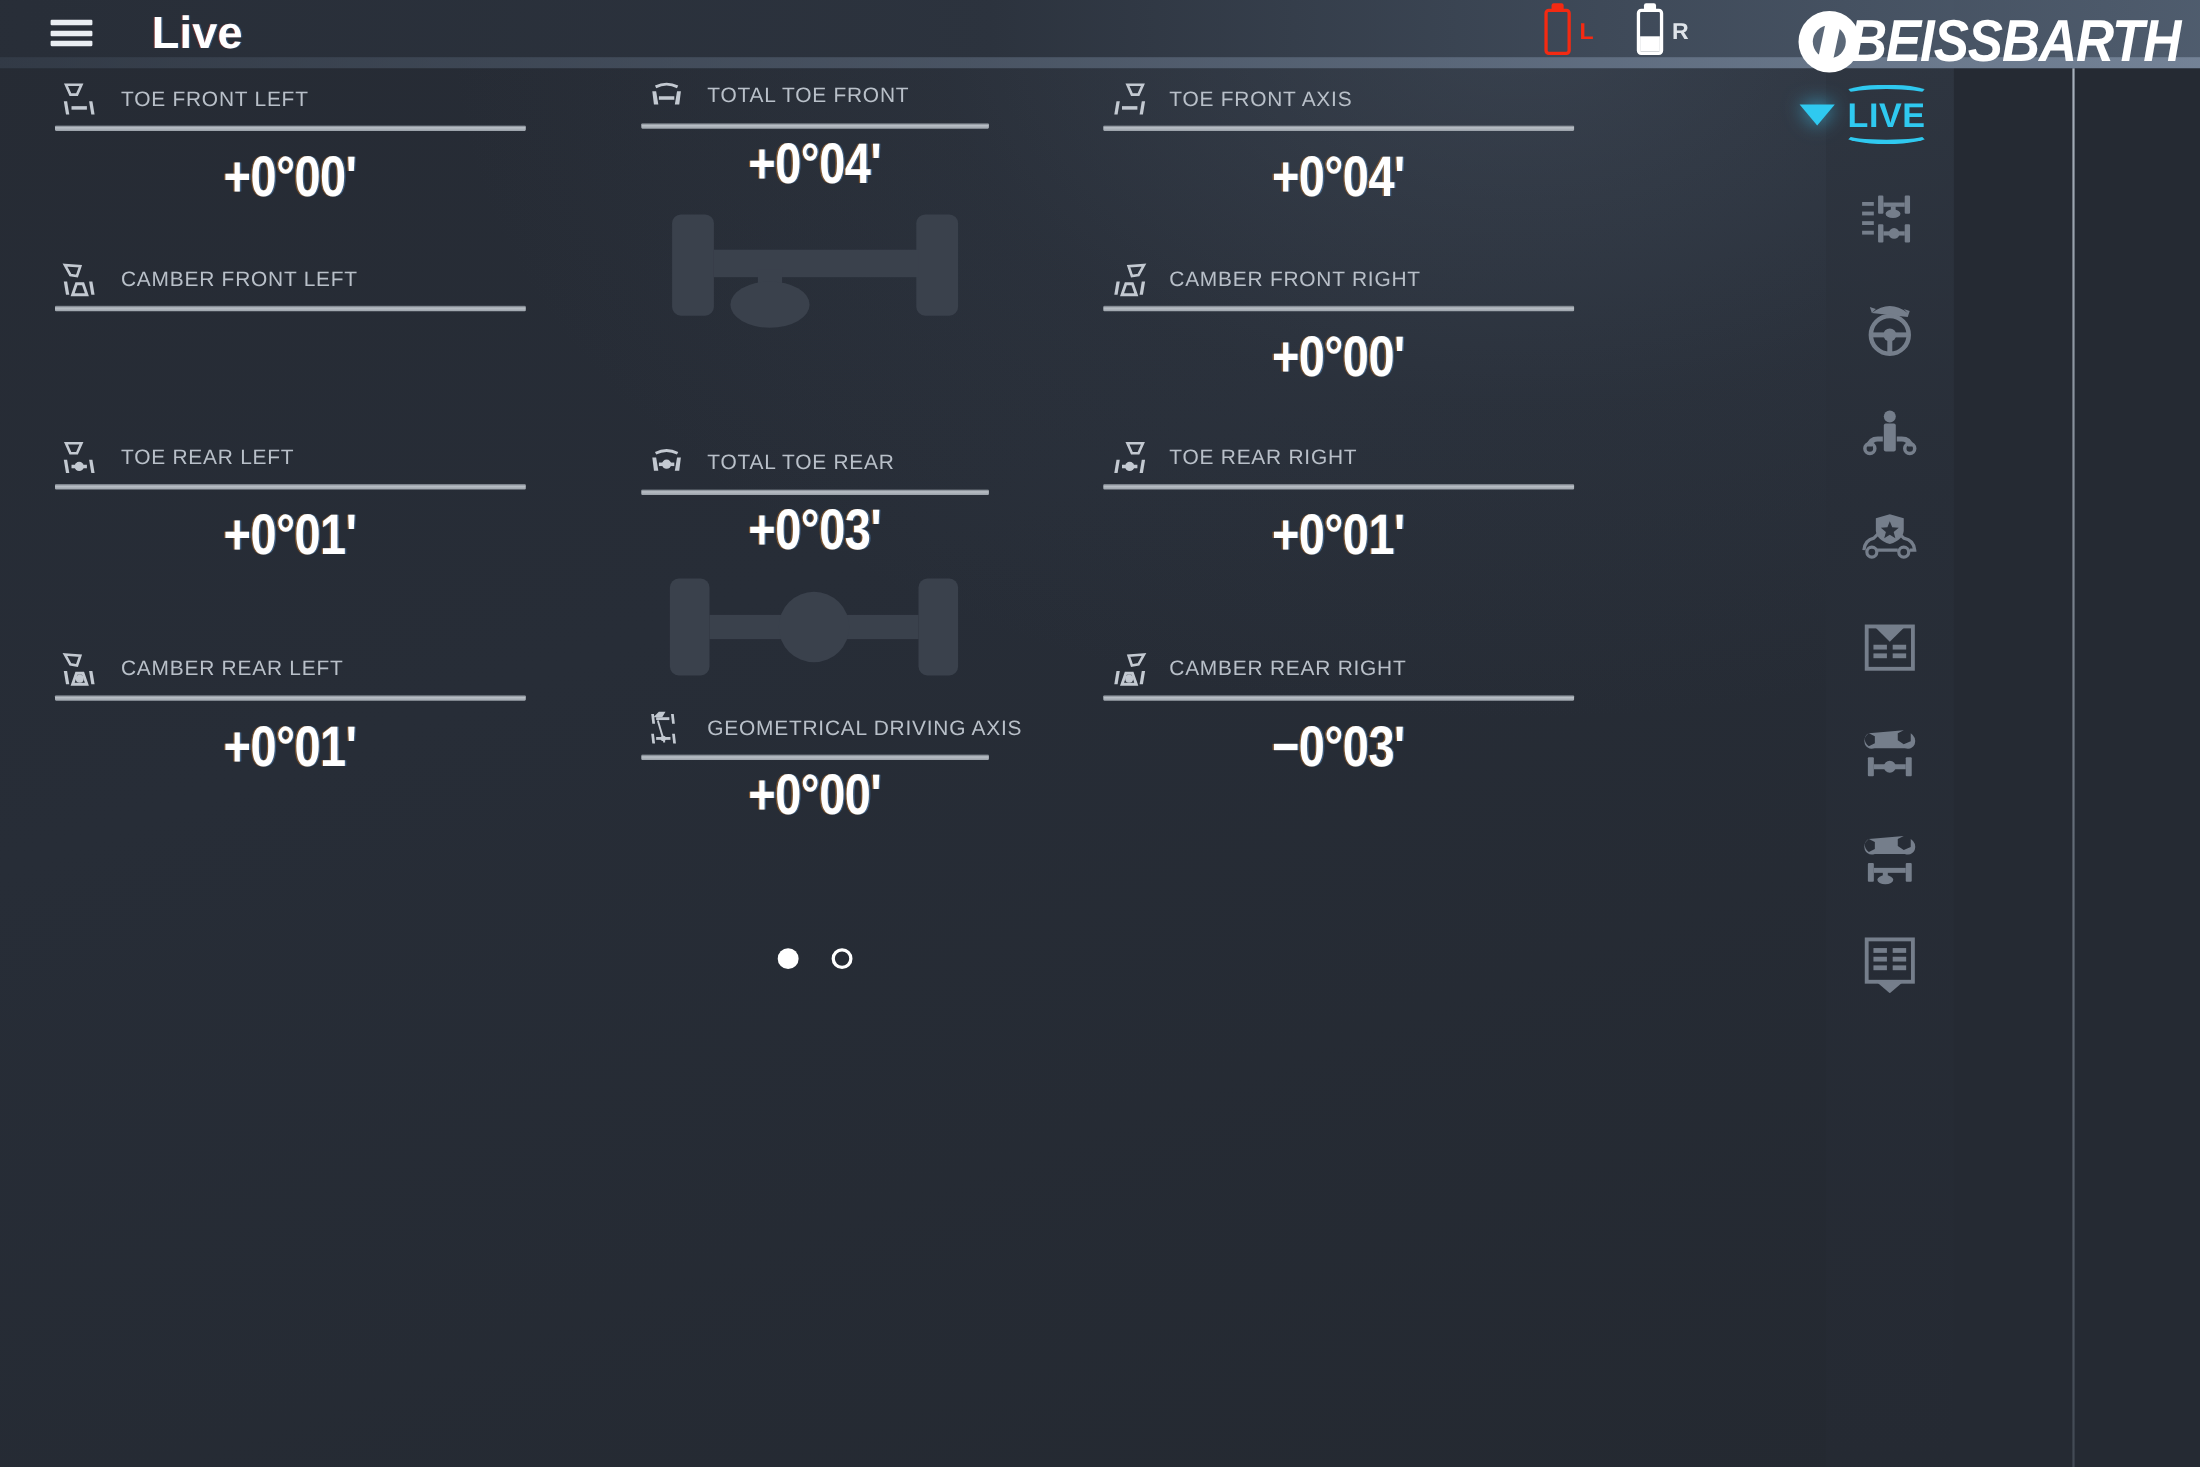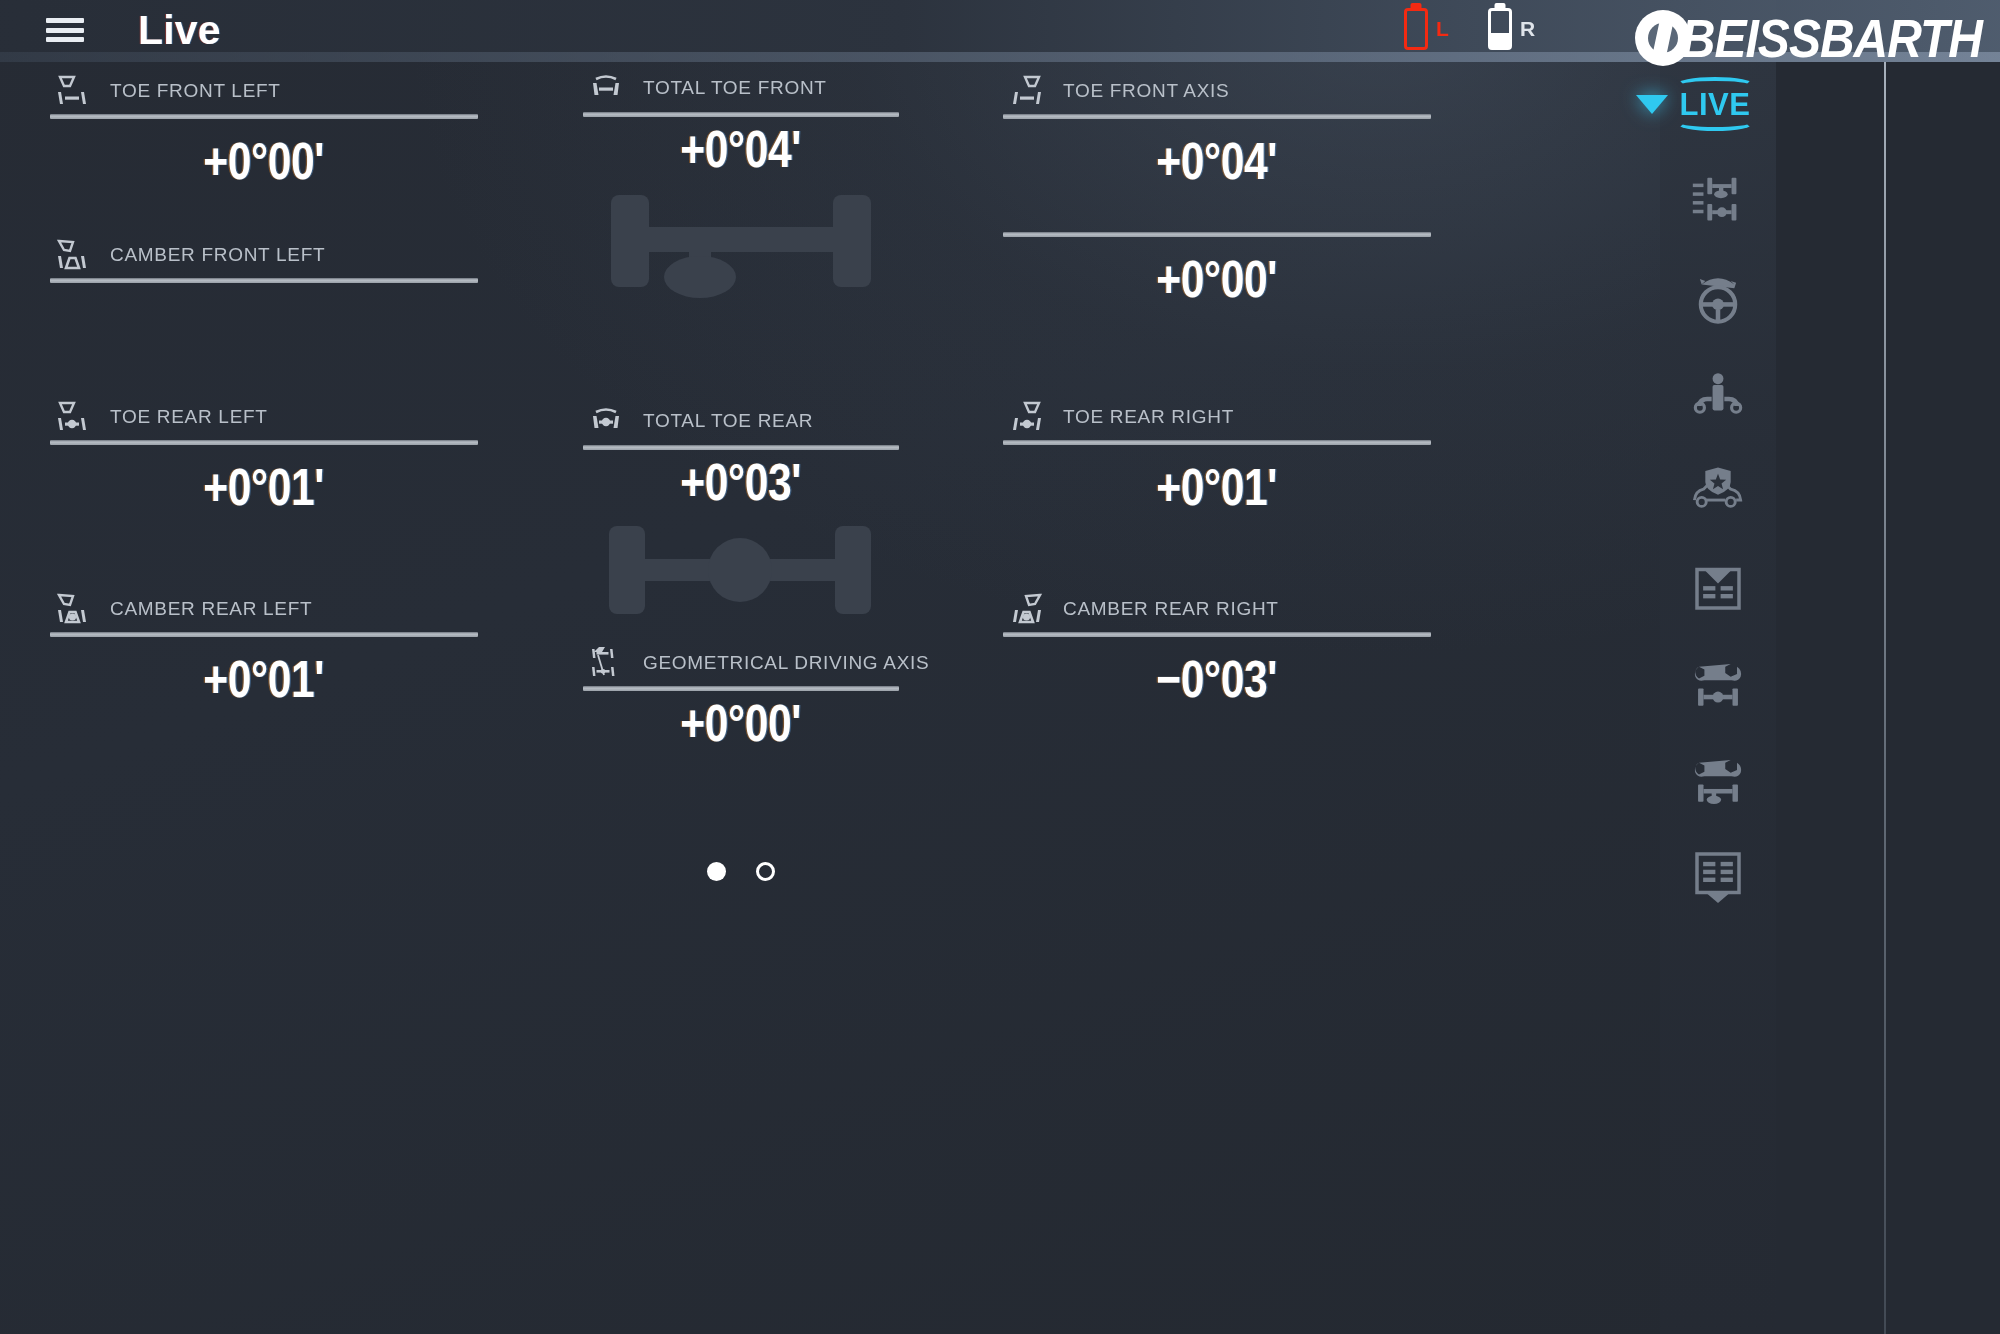--- a/index.html
+++ b/index.html
@@ -405,20 +405,33 @@
           </span>
           <span class="card-label">TOE FRONT AXIS</span>
         </div>
         <div class="rule"></div>
         <div class="value-wrap">
             <div class="value">+0°04'</div>
           </div>
       </div>
 
       <div class="row-l r2 card">
+        <div class="card-head">
+          <span class="card-icon">
+            <svg viewBox="0 0 46 34">
+              <g transform="translate(46,0) scale(-1,1)">
+                <path d="M9 3 L23 4 L20 13 L14 12 Z" fill="none" stroke="#c3c9d1" stroke-width="2.4"></path>
+                <path d="M8 18 L11 18 L13 30 L10 30 Z" fill="#c3c9d1"></path>
+                <path d="M16 30 L19.5 20 L25.5 20 L29 30 Z" fill="none" stroke="#c3c9d1" stroke-width="2.6"></path>
+                <path d="M31 18 L34 18 L36 30 L33 30 Z" fill="#c3c9d1"></path>
+              </g>
+            </svg>
+          </span>
+          <span class="card-label">CAMBER FRONT RIGHT</span>
+        </div>
         <div class="rule"></div>
         <div class="value-wrap">
             <div class="value">+0°00'</div>
           </div>
       </div>
 
       <div class="row-l r3 card">
         <div class="card-head">
           <span class="card-icon">
             <svg viewBox="0 0 46 34">

